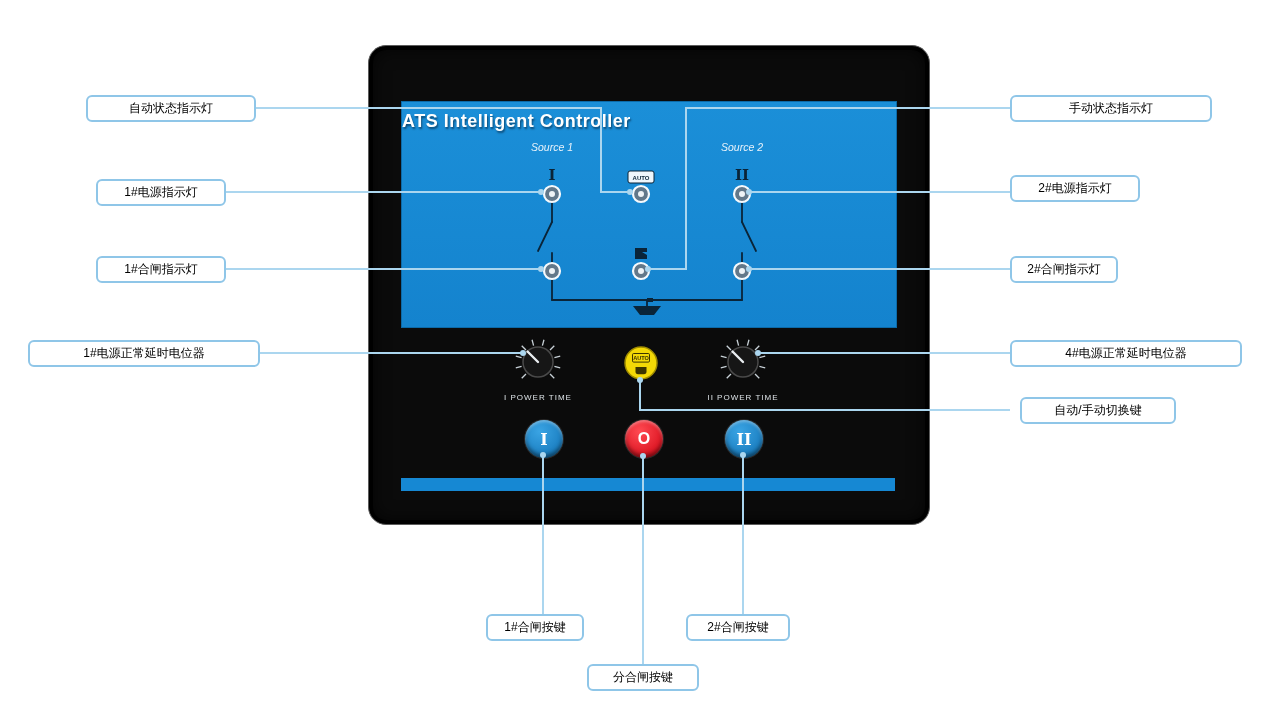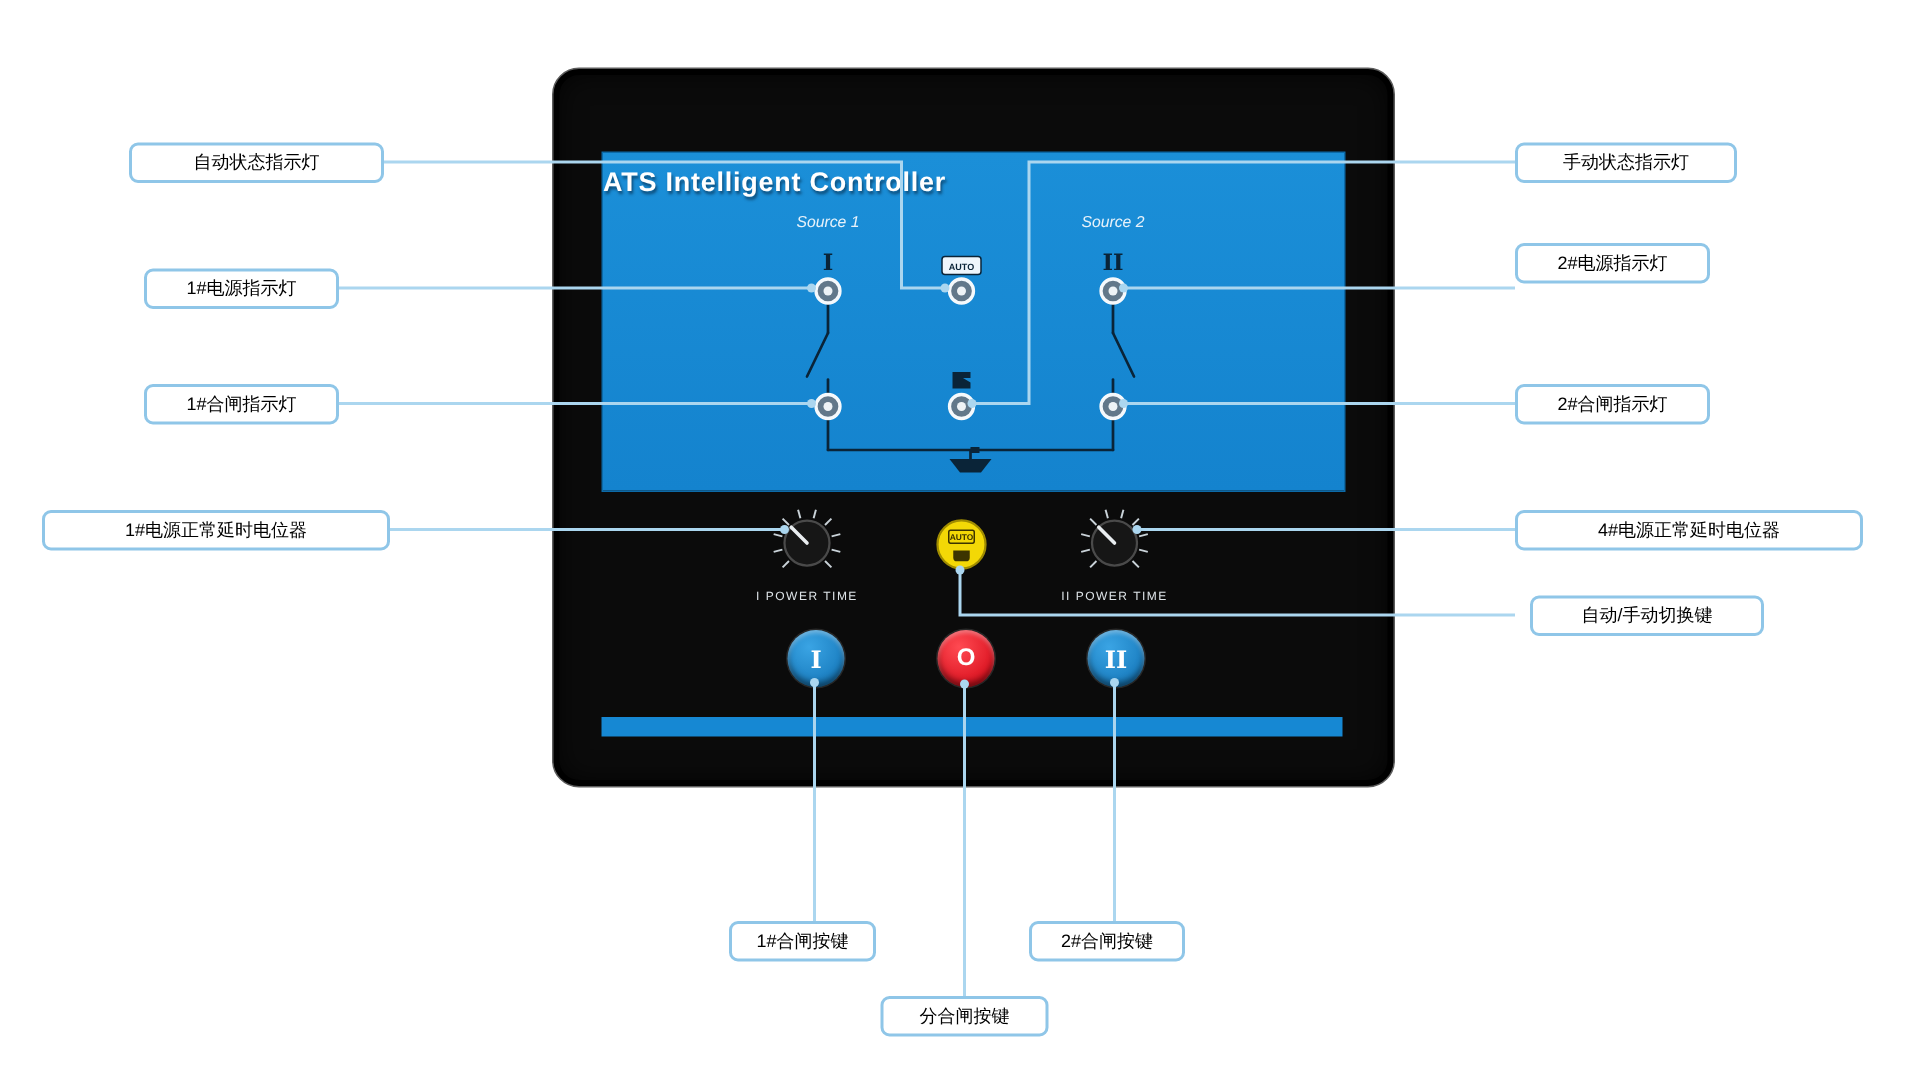--- a/index.html
+++ b/index.html
@@ -181,23 +181,23 @@
   </div>
 
   <div class="bar"></div>
 </div>
 
 <div class="callout" style="left:86px;top:95px;width:170px">自动状态指示灯</div>
 <div class="callout" style="left:96px;top:179px;width:130px">1#电源指示灯</div>
 <div class="callout" style="left:96px;top:256px;width:130px">1#合闸指示灯</div>
 <div class="callout" style="left:28px;top:340px;width:232px">1#电源正常延时电位器</div>
 
-<div class="callout" style="left:1010px;top:95px;width:148px">手动状态指示灯</div>
-<div class="callout" style="left:1010px;top:162px;width:130px">2#电源指示灯</div>
-<div class="callout" style="left:1010px;top:256px;width:130px">2#合闸指示灯</div>
+<div class="callout" style="left:1010px;top:95px;width:202px">手动状态指示灯</div>
+<div class="callout" style="left:1010px;top:175px;width:130px">2#电源指示灯</div>
+<div class="callout" style="left:1010px;top:256px;width:108px">2#合闸指示灯</div>
 <div class="callout" style="left:1010px;top:340px;width:232px">4#电源正常延时电位器</div>
 <div class="callout" style="left:1020px;top:397px;width:156px">自动/手动切换键</div>
 
 <div class="callout" style="left:486px;top:614px;width:98px">1#合闸按键</div>
 <div class="callout" style="left:686px;top:614px;width:104px">2#合闸按键</div>
 <div class="callout" style="left:587px;top:664px;width:112px">分合闸按键</div>
 
 <svg class="overlay" width="1288" height="718" viewBox="0 0 1288 718">
   <g stroke="#abd6ef" stroke-width="2" fill="none">
     <polyline points="256,108 601,108 601,192 628,192"></polyline>

